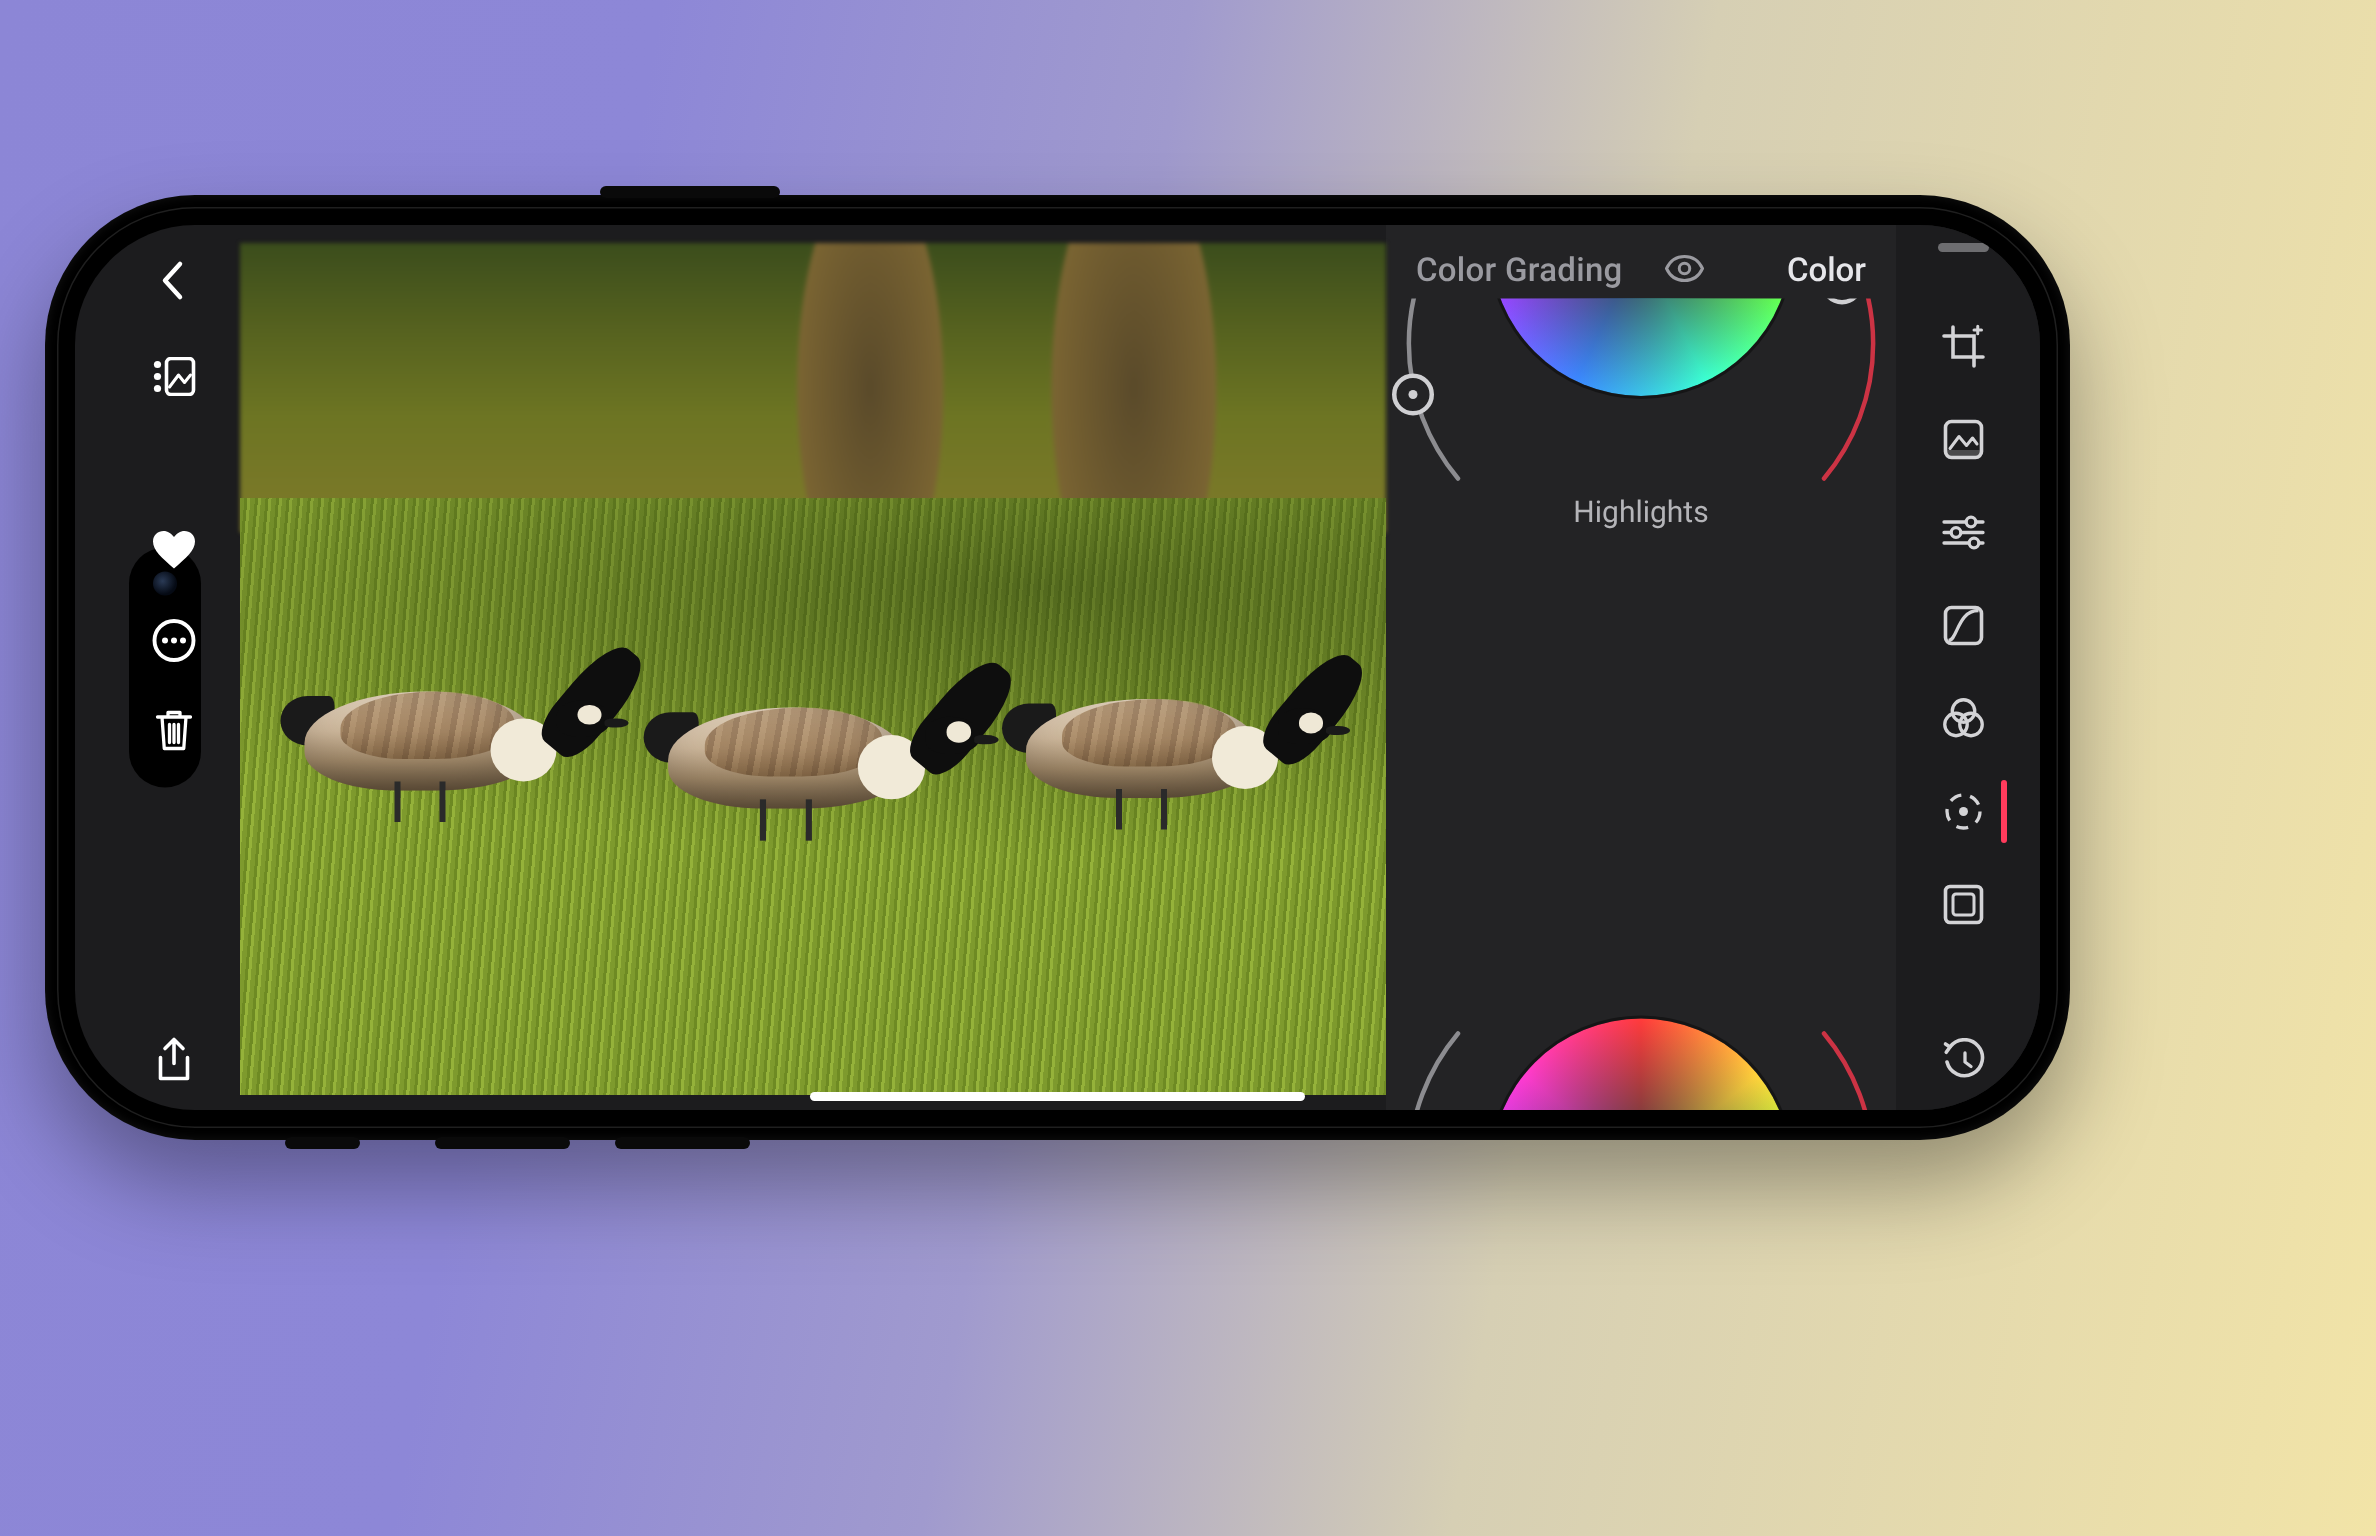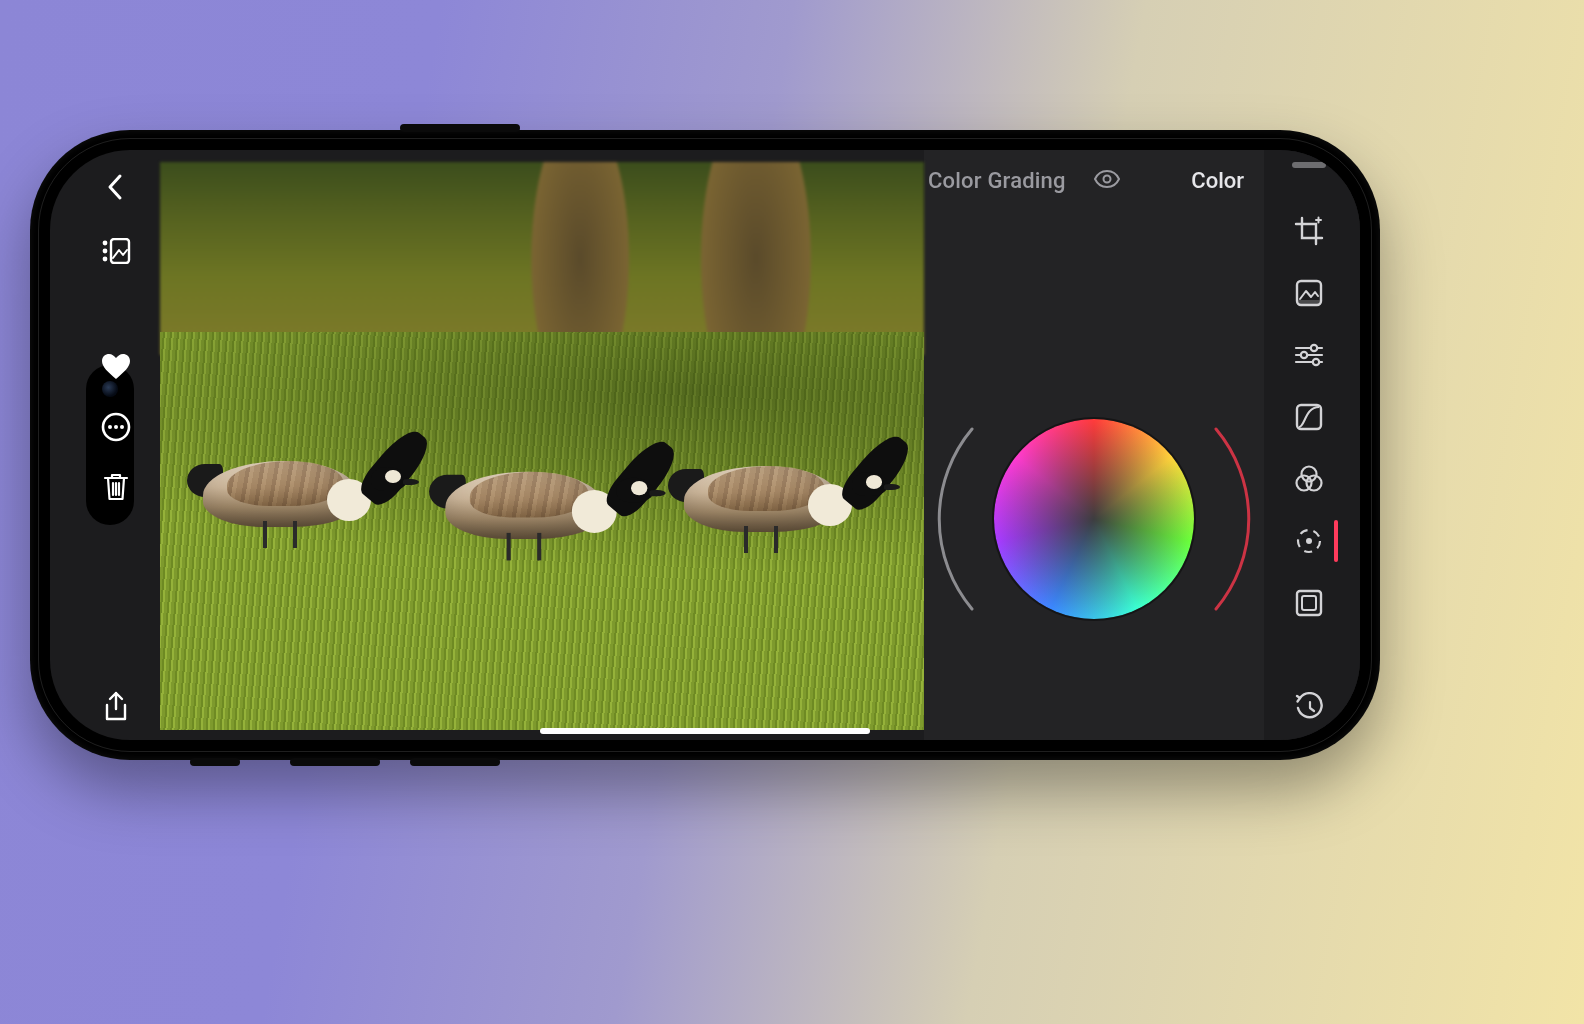--- a/index.html
+++ b/index.html
@@ -49,21 +49,21 @@
   .g-beak{position:absolute;right:-18%;top:52%;width:8%;height:4%;background:#1a1a1a;border-radius:40% 60% 60% 40%;}
   .g-legs{position:absolute;left:40%;top:80%;width:4px;height:18%;background:#2a2a2a;box-shadow:30px 0 #2a2a2a;}
   .g1{left:3%;top:42%;transform:scale(1);} 
   .g2{left:35%;top:44%;transform:scale(1.02);} 
   .g3{left:66%;top:43%;transform:scale(1);} 
 
   .home-ind{position:absolute;left:50%;bottom:6px;transform:translateX(-50%);width:330px;height:6px;border-radius:4px;background:#fff;}
 
   
   .panel{flex:0 0 340px;width:340px;background:#232325;color:#c9c9cc;display:flex;flex-direction:column;}
-  .panel-h{display:flex;align-items:center;gap:28px;padding:18px 20px 6px 4px;text-align:right;}
+  .panel-h{display:flex;align-items:center;gap:28px;padding:18px 20px 6px 20px;text-align:right;}
   .panel-h .ttl{font-size:22px;color:#9a9aa0;font-weight:500;letter-spacing:.2px;}
   .panel-h .eye{color:#9a9aa0;}
   .panel-h .reset{margin-left:auto;color:#e6e6ea;font-size:22px;font-weight:500;}
   .panel-body{flex:1;overflow:hidden;position:relative;}
   .grade{position:relative;height:250px;}
   .wheel{position:absolute;left:50%;transform:translateX(-50%);border-radius:50%;background:conic-gradient(from 0deg,#ff3b3b,#ffd23b,#6bff3b,#3bffd2,#3b87ff,#a63bff,#ff3bcf,#ff3b3b);}
   .wheel .inner{position:absolute;inset:0;border-radius:50%;background:radial-gradient(circle at 50% 50%,#3d3d3f 0%,rgba(61,61,63,0) 70%);}
   .wheel .ring{position:absolute;inset:0;border-radius:50%;box-shadow:0 0 0 2px rgba(0,0,0,.4);}
   .arc-handle{position:absolute;width:22px;height:22px;border-radius:50%;border:3px solid #cfcfd2;background:#232325;}
   .arc-handle.dot:after{content:"";position:absolute;left:50%;top:50%;width:6px;height:6px;border-radius:50%;background:#cfcfd2;transform:translate(-50%,-50%);}
@@ -192,20 +192,39 @@
               <svg width="26" height="18" viewBox="0 0 26 18" fill="none">
                   <path d="M1 9 C4 2.5 9 1 13 1 C17 1 22 2.5 25 9 C22 15.5 17 17 13 17 C9 17 4 15.5 1 9 Z" stroke="#9a9aa0" stroke-width="2"></path>
                   <circle cx="13" cy="9" r="3.5" stroke="#9a9aa0" stroke-width="2"></circle>
                 </svg>
             </span>
             <span class="reset">Color</span>
           </div>
 
           <div class="panel-body">
 
+            <div class="grade g-hi">
+
+              <svg width="60" height="220" style="position:absolute;left:-2px;top:-40px">
+                  <path d="M50 20 A140 140 0 0 0 50 200" stroke="#8c8c90" stroke-width="3" fill="none" stroke-linecap="round"></path>
+                </svg>
+              <span class="arc-handle dot" style="left:4px;top:90px"></span>
+
+              <svg width="60" height="220" style="position:absolute;right:-2px;top:-40px">
+                  <path d="M10 20 A140 140 0 0 1 10 200" stroke="#c34" stroke-width="3" fill="none" stroke-linecap="round"></path>
+                </svg>
+              <span class="arc-handle dot" style="right:22px;top:16px"></span>
+
+              <div class="wheel">
+                  <span class="inner"></span>
+                  <span class="ring"></span>
+
+              </div>
+              <div class="g-label">Highlights</div>
+            </div>
 
             <div class="grade g-mid">
               <svg width="60" height="220" style="position:absolute;left:-2px;top:-10px">
                   <path d="M50 20 A140 140 0 0 0 50 200" stroke="#8c8c90" stroke-width="3" fill="none" stroke-linecap="round"></path>
                 </svg>
 
               <svg width="60" height="220" style="position:absolute;right:-2px;top:-10px">
                   <path d="M10 20 A140 140 0 0 1 10 200" stroke="#c34" stroke-width="3" fill="none" stroke-linecap="round"></path>
                 </svg>
 

